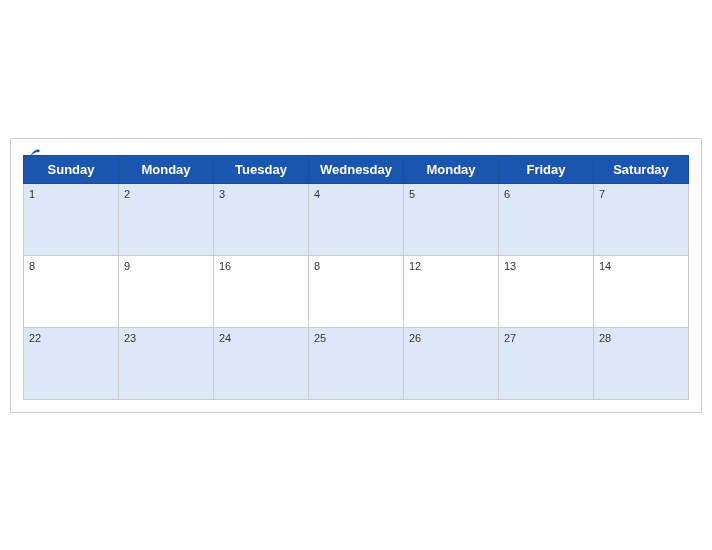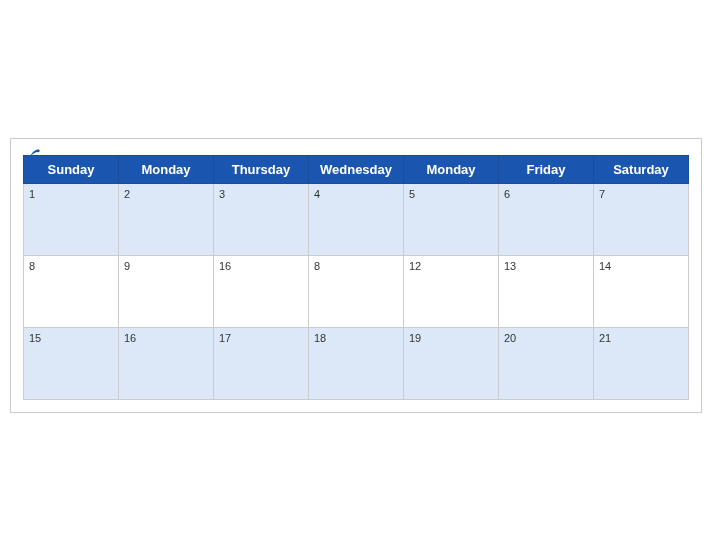--- a/index.html
+++ b/index.html
@@ -113,21 +113,21 @@
     </div>
     <h1 class="calendar-title"></h1>
     <span class="country-label"></span>
   </div>
 
   <table class="calendar-table">
     <thead>
       <tr>
       <th>Sunday</th>
           <th>Monday</th>
-          <th>Thursday</th>
+          <th>Tuesday</th>
           <th>Wednesday</th>
           <th>Monday</th>
           <th>Friday</th>
           <th>Saturday</th>
         </tr>
     </thead>
     <tbody>
     <tr>
           <td><span class="day-num">1</span></td>
           <td><span class="day-num">2</span></td>
@@ -140,23 +140,23 @@
         <tr>
           <td><span class="day-num">8</span></td>
           <td><span class="day-num">9</span></td>
           <td><span class="day-num">16</span></td>
           <td><span class="day-num">8</span></td>
           <td><span class="day-num">12</span></td>
           <td><span class="day-num">13</span></td>
           <td><span class="day-num">14</span></td>
         </tr>
         <tr>
-          <td><span class="day-num">15</span></td>
-          <td><span class="day-num">16</span></td>
-          <td><span class="day-num">17</span></td>
-          <td><span class="day-num">18</span></td>
-          <td><span class="day-num">19</span></td>
-          <td><span class="day-num">20</span></td>
-          <td><span class="day-num">21</span></td>
+          <td><span class="day-num">22</span></td>
+          <td><span class="day-num">23</span></td>
+          <td><span class="day-num">24</span></td>
+          <td><span class="day-num">25</span></td>
+          <td><span class="day-num">26</span></td>
+          <td><span class="day-num">27</span></td>
+          <td><span class="day-num">28</span></td>
         </tr>
       </tbody>
   </table>
 </div>
 
 </body></html>

